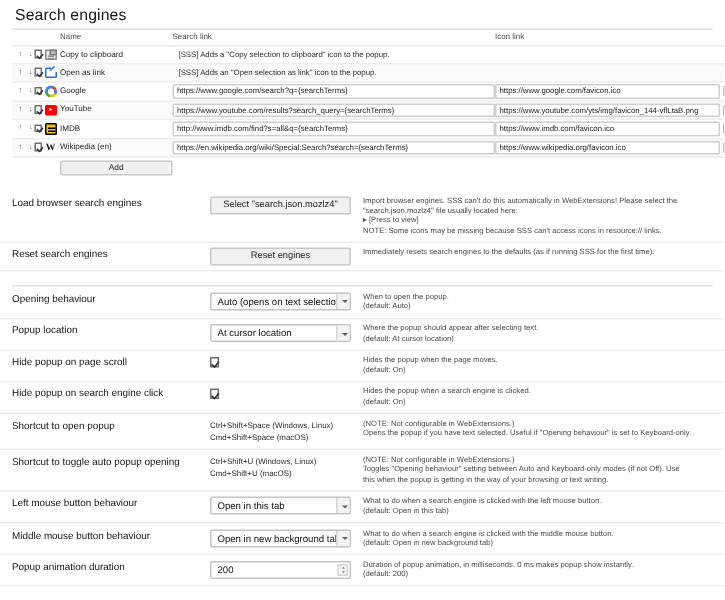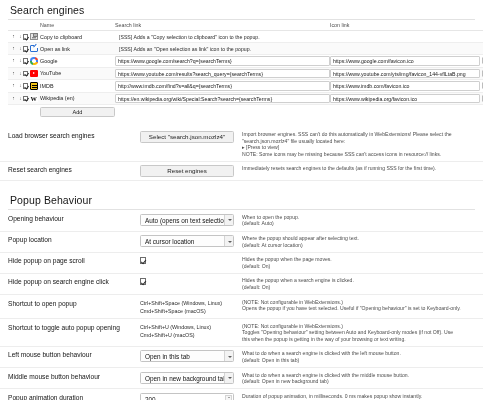--- a/index.html
+++ b/index.html
@@ -341,21 +341,20 @@
     <div class="set-ctrl">
       <div class="btn btn-wide">Reset engines</div>
     </div>
     <div class="set-help">
       <span class="note">Immediately resets search engines to the defaults (as if running SSS for the first time).</span>
     </div>
   </div>
 
   <div class="gap"></div>
 
-  <div class="section-title">Popup Behaviour</div>
   <div class="section-rule"></div>
 
   <div id="pb-rows">
       <div class="set-row">
         <div class="set-label">Opening behaviour</div>
         <div class="set-ctrl">
           <div class="select">Auto (opens on text selection)<span class="arrowbox"></span></div>
         </div>
         <div class="set-help">
           <span class="note">When to open the popup.</span>

